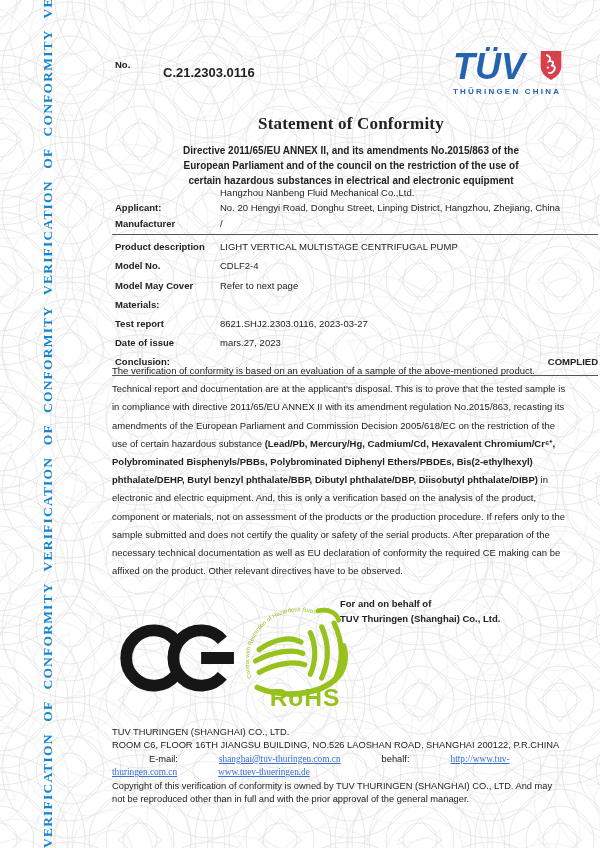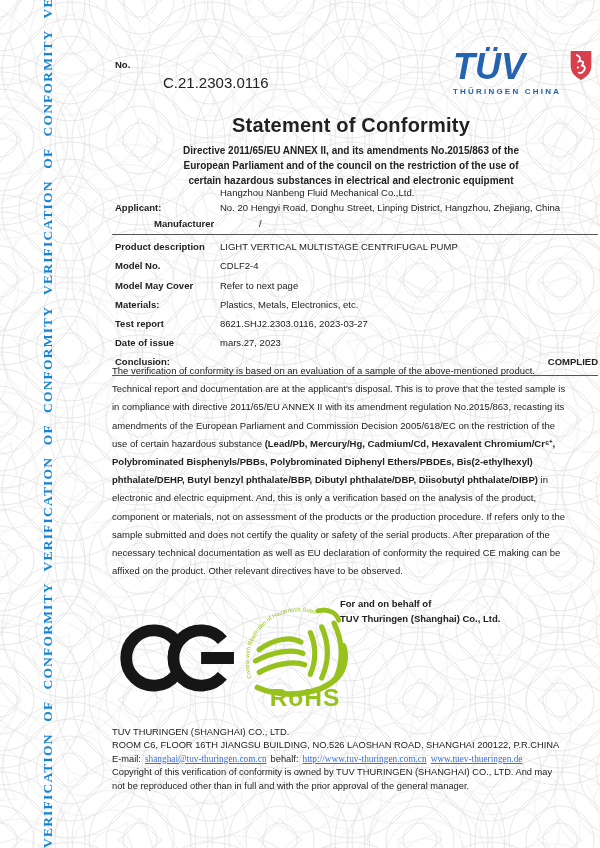--- a/index.html
+++ b/index.html
@@ -12,41 +12,41 @@
   .watermark{
     position:absolute;left:29px;top:848px;width:848px;height:38px;
     transform:rotate(-90deg);transform-origin:0 0;
     font-family:"Liberation Serif",serif;font-weight:700;font-size:13.5px;
     letter-spacing:1.2px;word-spacing:7px;line-height:38px;white-space:nowrap;
     overflow:hidden;z-index:2;
   }
   .abs{position:absolute;z-index:3;}
   .b{font-weight:700;text-align:right;}
   .no-label{left:115px;top:59px;font-size:9.5px;font-weight:700;text-align:right;}
-  .cert-no{left:163px;top:74px;font-size:15px;font-weight:400;}
+  .cert-no{left:163px;top:65px;font-size:13px;font-weight:700;}
   .logo{left:453px;top:50px;width:140px;}
-  .logo-row{display:flex;align-items:flex-start;gap:14px;justify-content:space-between;}
+  .logo-row{display:flex;align-items:flex-start;gap:14px;}
   .tuv-text{font-size:36px;line-height:34px;font-style:italic;font-weight:700;letter-spacing:0px;}
   .logo-sub{font-size:8px;font-weight:700;letter-spacing:2.2px;margin-top:3px;}
-  .title{left:112px;top:114px;width:478px;text-align:center;font-size:20px;font-weight:700;letter-spacing:.2px;}
+  .title{left:112px;top:114px;width:478px;text-align:center;font-size:17px;font-weight:700;letter-spacing:.2px;font-family:Liberation Serif, serif;}
   .directive{left:112px;top:143px;width:478px;text-align:center;font-size:10px;font-weight:700;line-height:15.2px;}
   .fields{left:112px;top:186px;width:486px;font-size:9.5px;}
   .frow{display:flex;padding-left:3px;line-height:19.2px;}
   .frow .lbl{width:105px;font-weight:700;flex:0 0 105px;}
   .frow .val{flex:1;}
   .frow-applicant{line-height:14.6px;align-items:flex-end;}
-  .frow-manufacturer{line-height:14px;margin-top:2px;margin-left:39px;}
+  .frow-manufacturer{line-height:14px;margin-top:2px;}
   .divider{border-top:1px solid #555;height:0;margin:3px 0 2px 0;}
   .statement{left:112px;top:362px;width:454px;font-size:9.5px;line-height:18.2px;}
   .behalf{left:340px;top:596px;font-size:9.5px;line-height:15px;font-weight:bold;}
   .ce{left:118px;top:623px;}
   .rohs{left:246px;top:604px;}
   .footer{left:112px;top:726px;width:487px;font-size:9.3px;line-height:13.4px;}
   .link{color:#3a6fd0;text-decoration:underline;cursor:pointer;font-family:Liberation Serif, serif;}
-  .footer-line3 span{margin-right:4px;}
+  .footer-line3 span{margin-right:4px;margin-left:37px;}
 </style>
 </head>
 <body>
 
 <div class="page">
 
   <svg class="bg" width="600" height="848" aria-hidden="true">
     <defs>
       <pattern id="gp1" width="140" height="140" patternUnits="userSpaceOnUse">
         <g fill="none" stroke="#d8d8d8" stroke-width="0.6">
@@ -151,21 +151,20 @@
     <div class="frow">
       <span class="lbl">Model No.</span>
       <span class="val">CDLF2-4</span>
     </div>
     <div class="frow">
       <span class="lbl">Model May Cover</span>
       <span class="val">Refer to next page</span>
     </div>
     <div class="frow">
       <span class="lbl">Materials:</span>
-      <span class="val">Plastics, Metals, Electronics, etc.</span>
     </div>
     <div class="frow">
       <span class="lbl">Test report</span>
       <span class="val">8621.SHJ2.2303.0116, 2023-03-27</span>
     </div>
     <div class="frow">
       <span class="lbl">Date of issue</span>
       <span class="val">mars.27, 2023</span>
     </div>
     <div class="frow">

